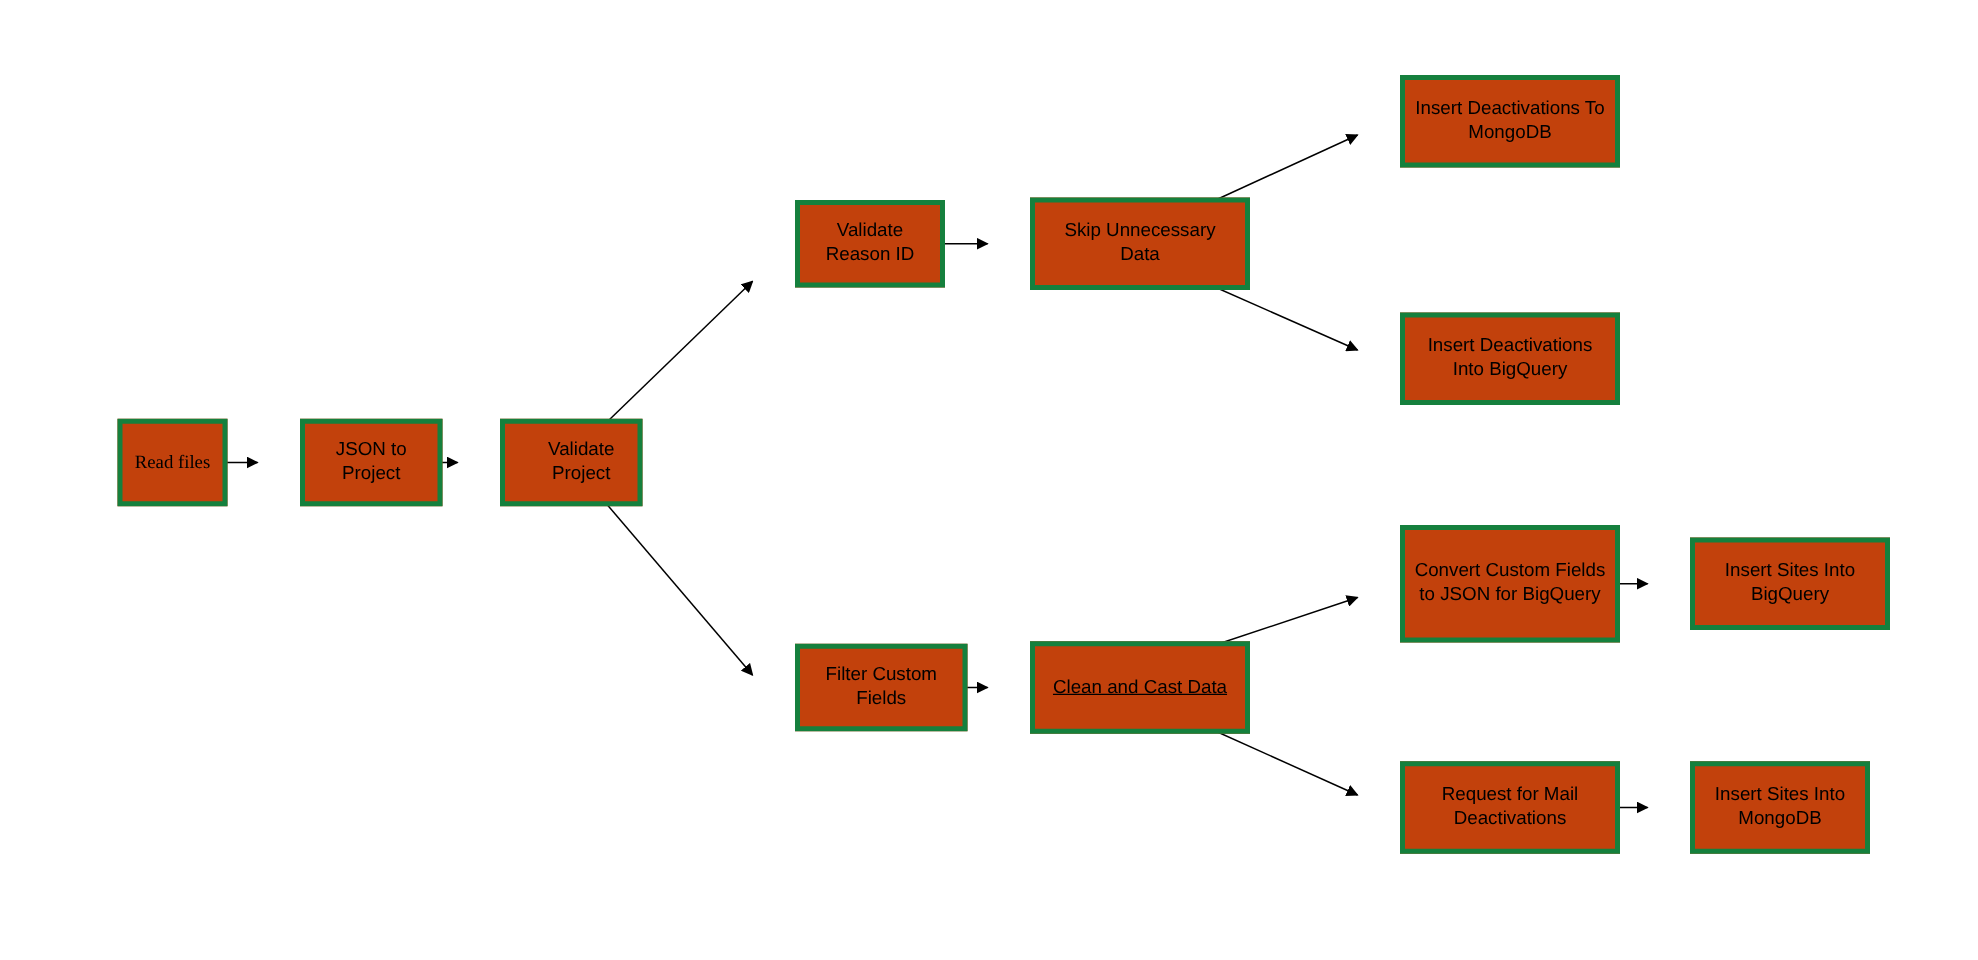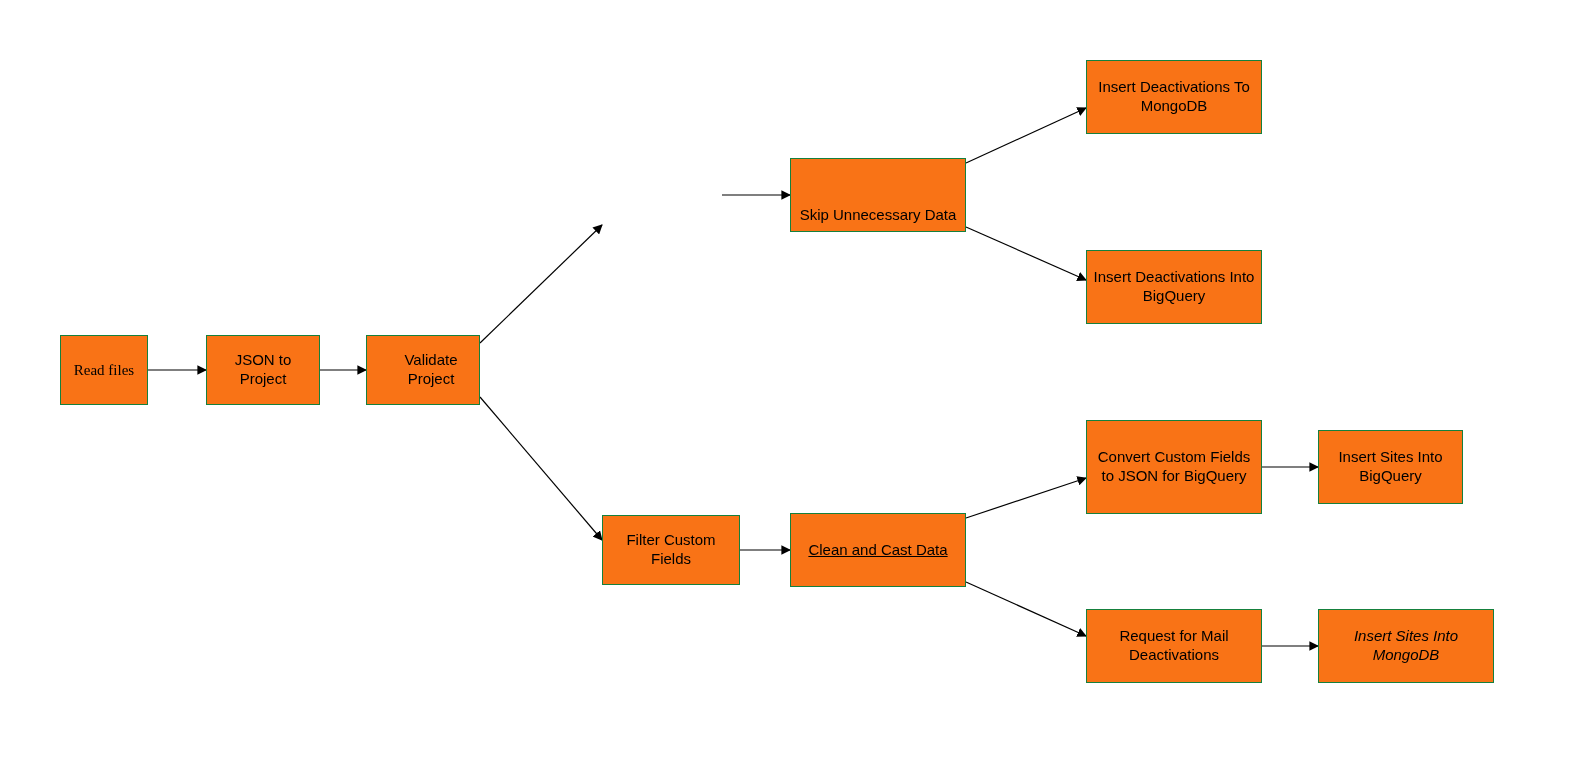--- a/index.html
+++ b/index.html
@@ -12,29 +12,30 @@
     font-size: 15px;
     color: #000;
   }
   .canvas {
     position: relative;
     width: 1582px;
     height: 768px;
   }
   .node {
     position: absolute;
-    background: #f97316;
-    border: 1px solid #15803d;
+    background: #c2410c;
+    border: 4px solid #15803d;
     box-sizing: border-box;
     display: flex;
     align-items: center;
     justify-content: center;
     text-align: center;
     padding: 6px;
     line-height: 1.25;
+    margin-left: 34px;
   }
   svg.edges {
     position: absolute;
     left: 0;
     top: 0;
     width: 1582px;
     height: 768px;
     pointer-events: none;
   }
 </style>
@@ -80,22 +81,25 @@
   </div>
 
   <div class="node" style="left:206px; top:335px; width:114px; height:70px;">
     <span>JSON to Project</span>
   </div>
 
   <div class="node" style="left:366px; top:335px; width:114px; height:70px;padding-left:22px;">
     <span>Validate Project</span>
   </div>
 
+  <div class="node" style="left:602px; top:160px; width:120px; height:70px;">
+    <span>Validate Reason ID</span>
+  </div>
 
-  <div class="node" style="left:790px; top:158px; width:176px; height:74px;align-items:flex-end;">
+  <div class="node" style="left:790px; top:158px; width:176px; height:74px;">
     <span>Skip Unnecessary Data</span>
   </div>
 
   <div class="node" style="left:1086px; top:60px; width:176px; height:74px;">
     <span>Insert Deactivations To MongoDB</span>
   </div>
 
   <div class="node" style="left:1086px; top:250px; width:176px; height:74px;">
     <span>Insert Deactivations Into BigQuery</span>
   </div>
@@ -109,21 +113,21 @@
   </div>
 
   <div class="node" style="left:1086px; top:420px; width:176px; height:94px;">
     <span>Convert Custom Fields to JSON for BigQuery</span>
   </div>
 
   <div class="node" style="left:1086px; top:609px; width:176px; height:74px;">
     <span>Request for Mail Deactivations</span>
   </div>
 
-  <div class="node" style="left:1318px; top:430px; width:145px; height:74px;">
+  <div class="node" style="left:1318px; top:430px; width:160px; height:74px;">
     <span>Insert Sites Into BigQuery</span>
   </div>
 
-  <div class="node" style="left:1318px; top:609px; width:176px; height:74px;font-style:italic;">
+  <div class="node" style="left:1318px; top:609px; width:144px; height:74px;">
     <span>Insert Sites Into MongoDB</span>
   </div>
 
 </div>
 
 </body></html>

